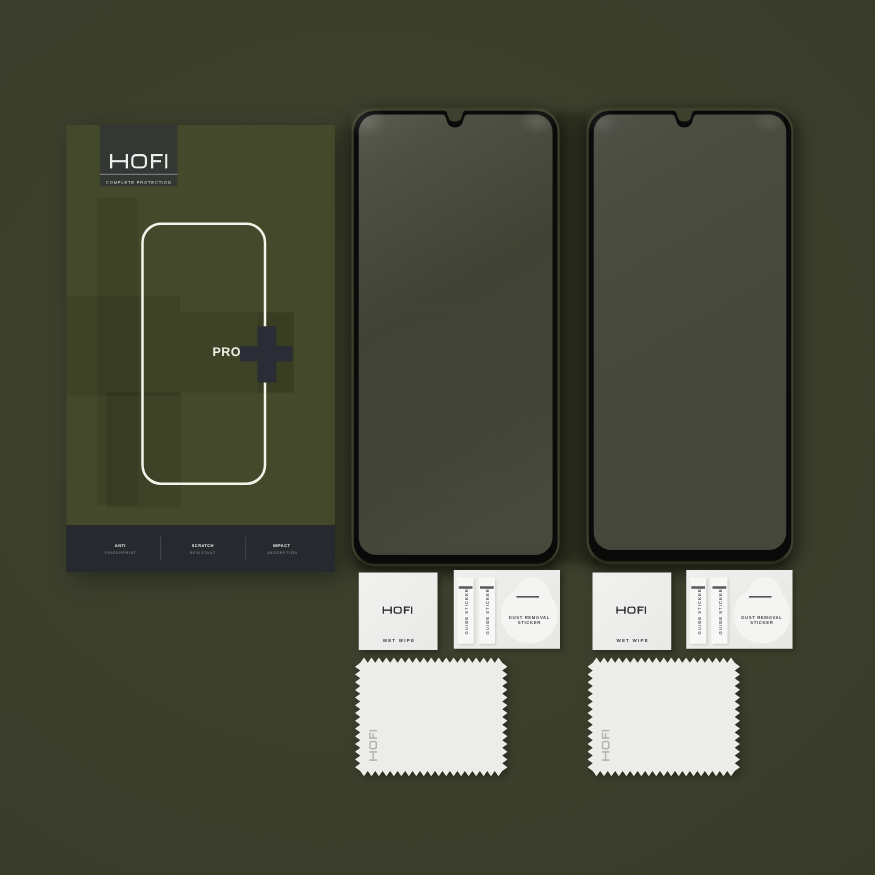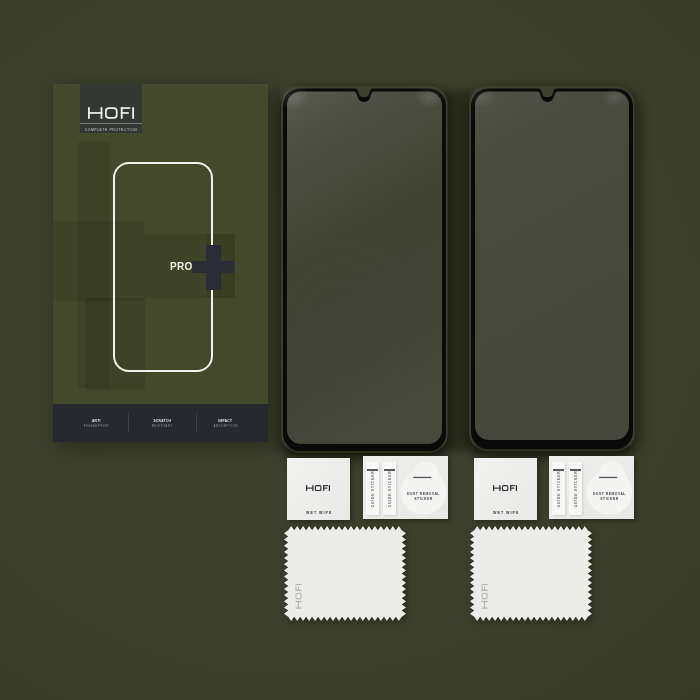--- a/index.html
+++ b/index.html
@@ -29,21 +29,21 @@
         <rect x="0" y="4.9" width="14.4" height="2.1"></rect>
         <rect x="43.7" y="0.2" width="2.3" height="11.6"></rect>
         <path d="M20.8 0.2 h5 a3.8 3.8 0 0 1 3.8 3.8 v4 a3.8 3.8 0 0 1 -3.8 3.8 h-5 a3.8 3.8 0 0 1 -3.8 -3.8 v-4 a3.8 3.8 0 0 1 3.8 -3.8 z M21.2 2.3 a2.1 2.1 0 0 0 -2.1 2.1 v3.2 a2.1 2.1 0 0 0 2.1 2.1 h4.2 a2.1 2.1 0 0 0 2.1 -2.1 v-3.2 a2.1 2.1 0 0 0 -2.1 -2.1 z" fill-rule="evenodd"></path>
         <rect x="32.8" y="0.2" width="2.3" height="11.6"></rect>
         <rect x="32.8" y="0.2" width="9.4" height="2.1"></rect>
         <rect x="32.8" y="4.9" width="8" height="2.1"></rect>
       </g>
     </defs>
   </svg>
 
-  <div class="abs" id="pkg" style="left:53px;top:84px;width:215px;height:358px;background:#44492b;filter:drop-shadow(6px 5px 9px rgba(0,0,0,0.30));">
+  <div class="abs" id="pkg" style="left:53px;top:100px;width:215px;height:358px;background:#44492b;filter:drop-shadow(6px 5px 9px rgba(0,0,0,0.30));">
 
     <div class="abs" style="left:25px;top:58px;width:32px;height:246px;background:rgba(10,12,0,0.10);"></div>
 
     <div class="abs" style="left:0px;top:137px;width:91px;height:80px;background:rgba(10,12,0,0.10);"></div>
 
     <div class="abs" style="left:91px;top:150px;width:91px;height:64px;background:rgba(10,12,0,0.10);"></div>
 
     <div class="abs" style="left:153px;top:150px;width:29px;height:64px;background:rgba(10,12,0,0.09);"></div>
 
     <div class="abs" style="left:32px;top:214px;width:60px;height:92px;background:rgba(10,12,0,0.10);"></div>

